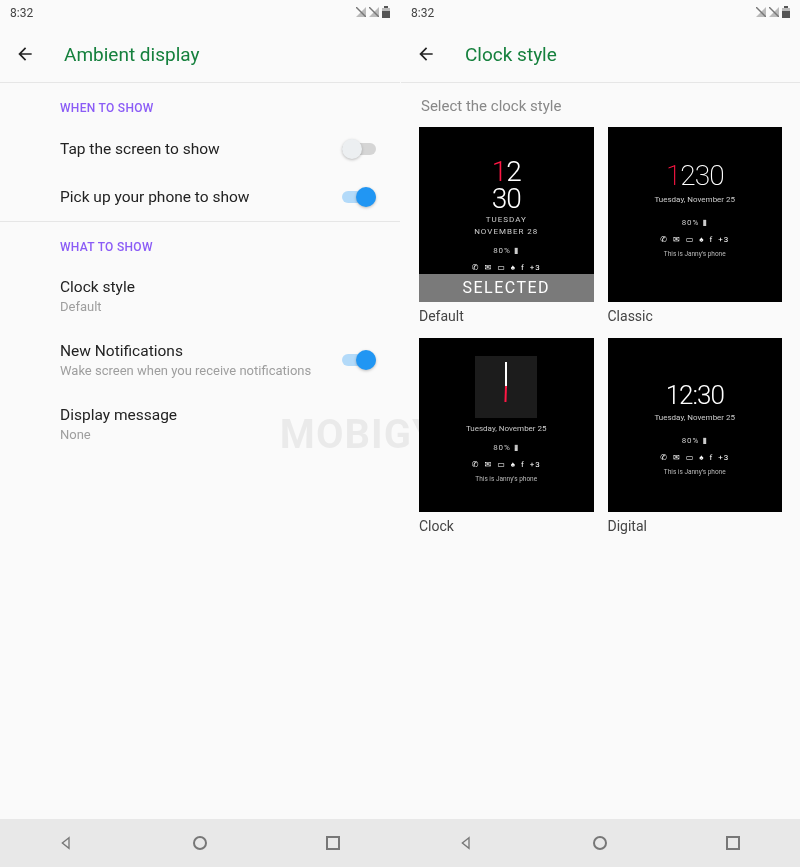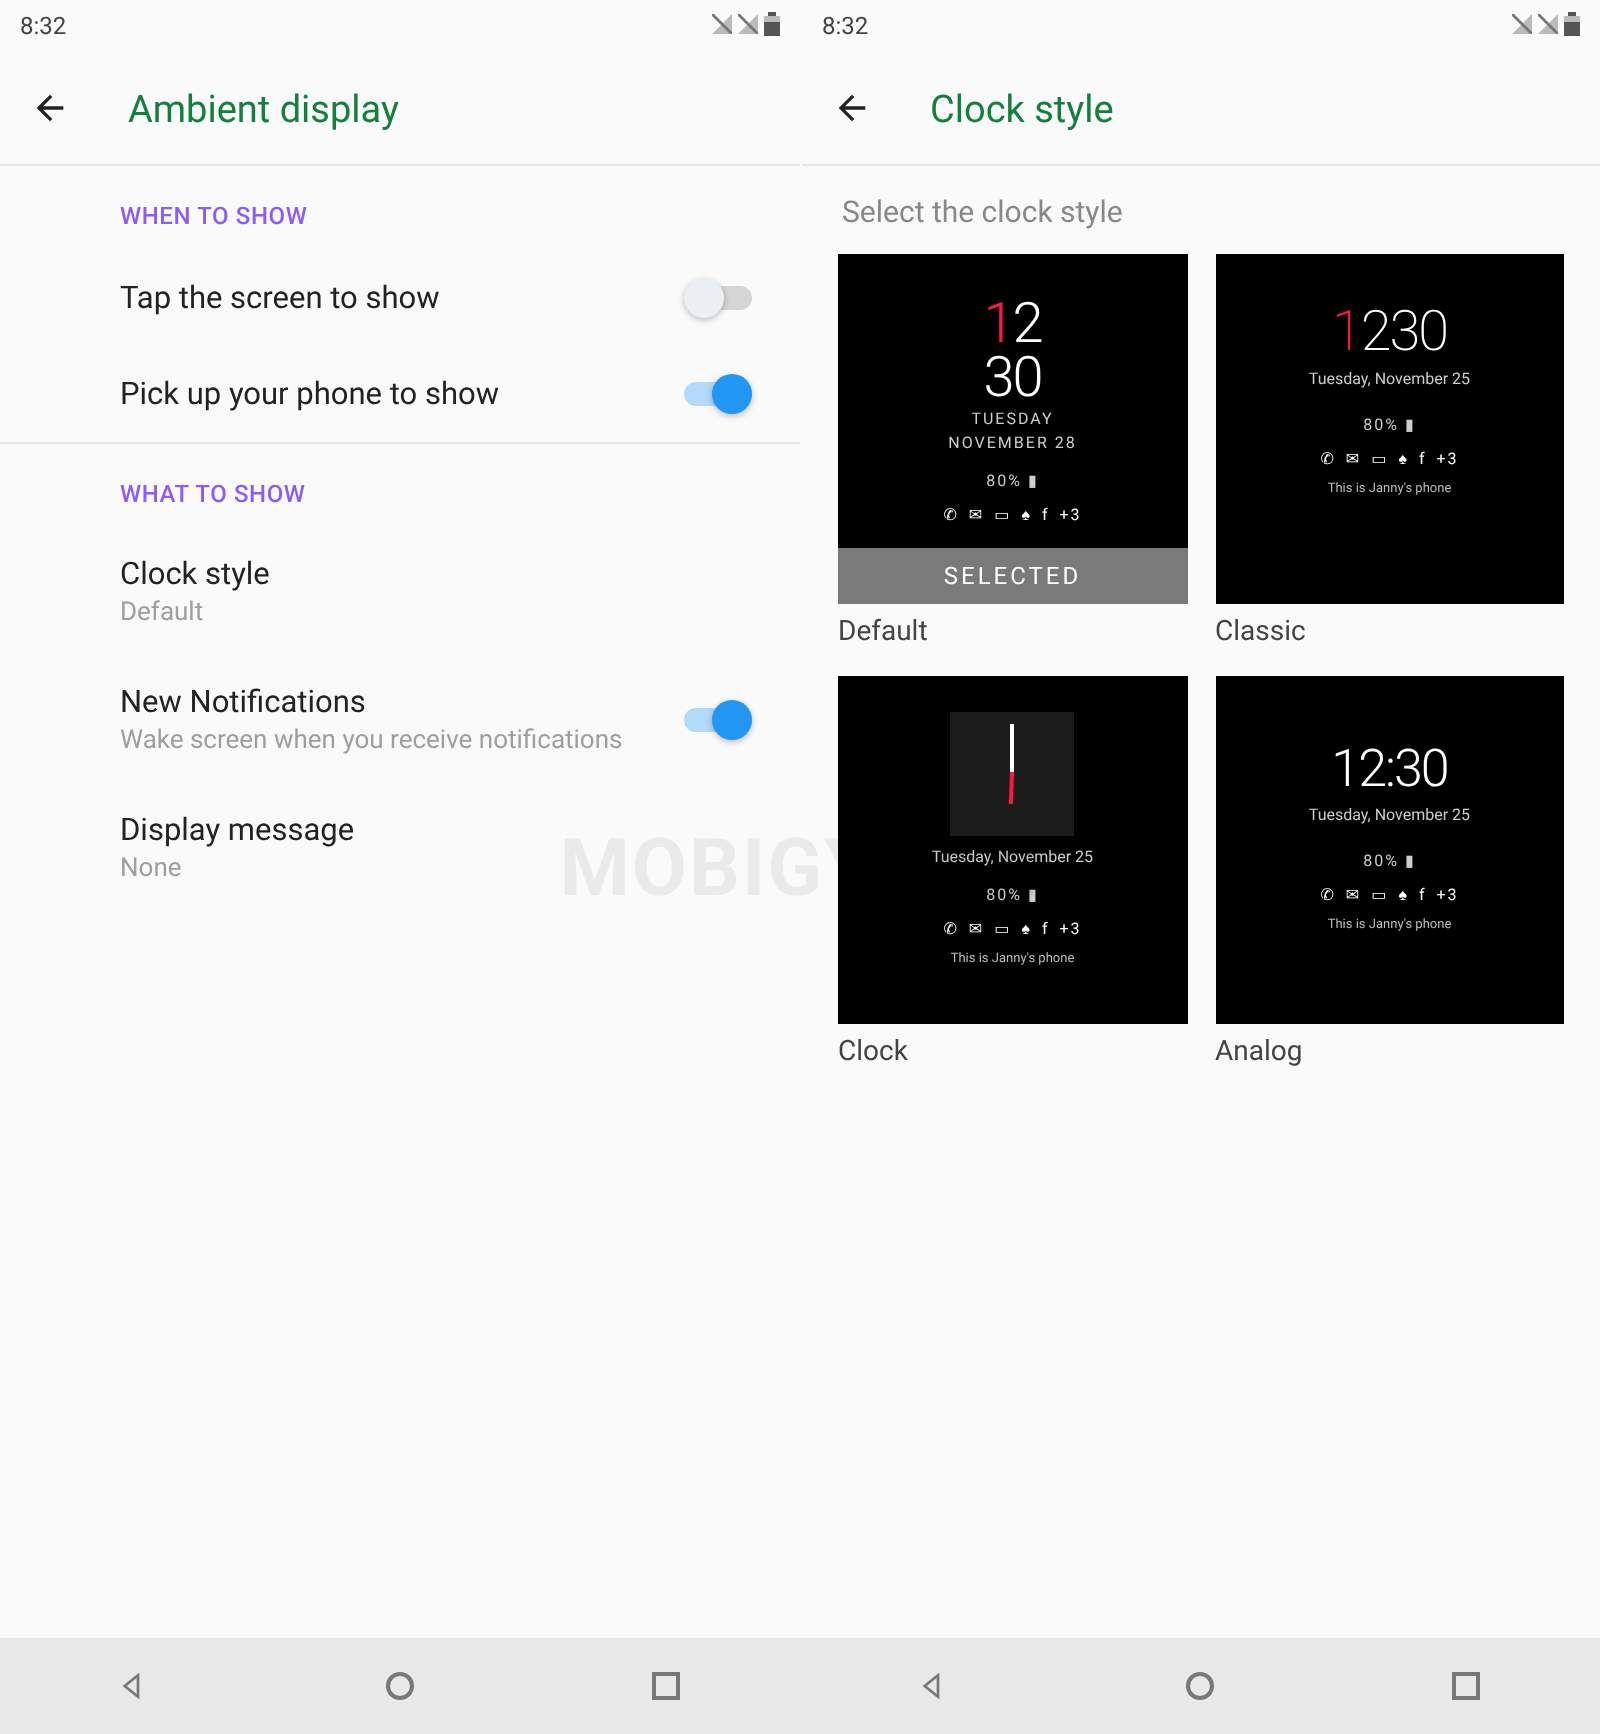--- a/index.html
+++ b/index.html
@@ -33,23 +33,23 @@
   .toggle .track { position: absolute; top: 4px; left: 0; width: 34px; height: 12px; border-radius: 6px; background: #9e9e9e66; }
   .toggle .thumb { position: absolute; top: 0; width: 20px; height: 20px; border-radius: 50%; background: #eceff1; box-shadow: 0 1px 3px rgba(0,0,0,.25); left: 0; }
   .toggle.on .track { background: #90caf9aa; }
   .toggle.on .thumb { background: #2196f3; left: 14px; }
   .toggle.off .thumb { background: #eceff1; left: 0; }
 
   
   .clock-page-sub { font-size: 15px; color: #888; padding: 14px 20px 12px 20px; }
   .clock-grid { display: grid; grid-template-columns: 1fr 1fr; gap: 14px 14px; padding: 0 18px; }
   .clock-cell { display: flex; flex-direction: column; }
-  .clock-tile { width: 100%; aspect-ratio: 1/1; background: #000; position: relative; color: #fff; display: flex; flex-direction: column; align-items: center; justify-content: flex-start; padding-top: 22px; overflow: hidden; }
+  .clock-tile { width: 100%; aspect-ratio: 1/1; background: #000; position: relative; color: #fff; display: flex; flex-direction: column; align-items: center; justify-content: flex-start; padding-top: 32px; overflow: hidden; }
   .clock-name { font-size: 14px; color: #444; margin-top: 6px; }
-  .tile-selected-bar { position: absolute; left: 0; right: 0; bottom: 0; height: 28px; background: #7a7a7a; color: #fff; font-size: 12px; letter-spacing: 1.5px; display: flex; align-items: center; justify-content: center; }
+  .tile-selected-bar { position: absolute; left: 0; right: 0; bottom: 0; height: 28px; background: #7a7a7a; color: #fff; font-size: 16px; letter-spacing: 1.5px; display: flex; align-items: center; justify-content: center; }
 
   
   .tile-line { font-size: 8px; color: #ccc; letter-spacing: 1px; margin-top: 3px; }
   .tile-icons { font-size: 8px; color: #fff; letter-spacing: 1px; margin-top: 8px; display: flex; gap: 5px; align-items: center; }
   .tile-icons .mini { display: inline-block; }
   .tile-tiny { font-size: 6.5px; color: #bbb; margin-top: 6px; }
 
   
   .time-default .num1 { color: #ff1744; }
   .time-default { font-size: 28px; font-weight: 300; line-height: 0.95; text-align: center; letter-spacing: -1px; }
@@ -280,21 +280,21 @@
           <div class="tile-icons">
             <span class="mini">✆</span>
             <span class="mini">✉</span>
             <span class="mini">▭</span>
             <span class="mini">♠</span>
             <span class="mini">f</span>
             <span class="mini">+3</span>
           </div>
           <div class="tile-tiny">This is Janny's phone</div>
         </div>
-        <div class="clock-name">Analog</div>
+        <div class="clock-name">Digital</div>
       </div>
 
     </div>
   </div>
 </div>
 
 <div class="navbar npl">
   <span class="nav-icon">
       <svg width="16" height="16" viewBox="0 0 24 24">
         <path d="M15 4 L5 12 L15 20 Z" fill="none" stroke="#777" stroke-width="2"></path>

